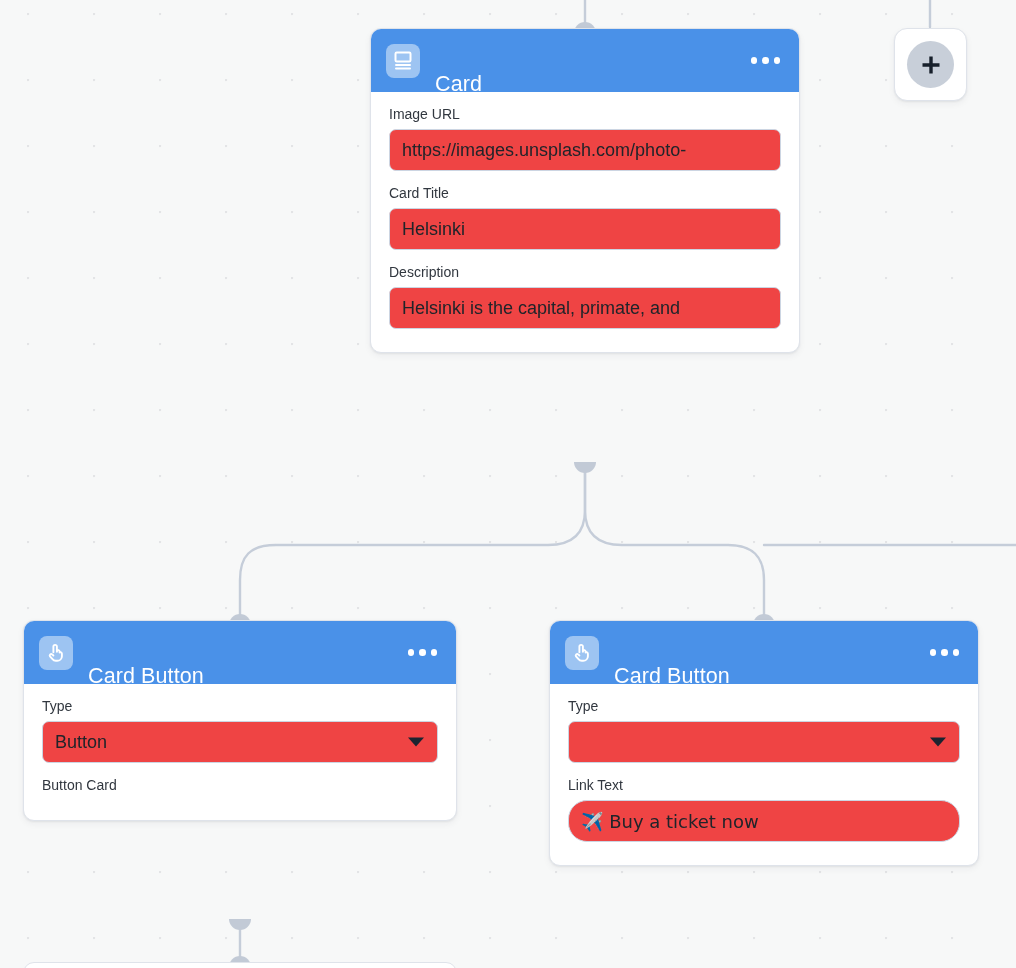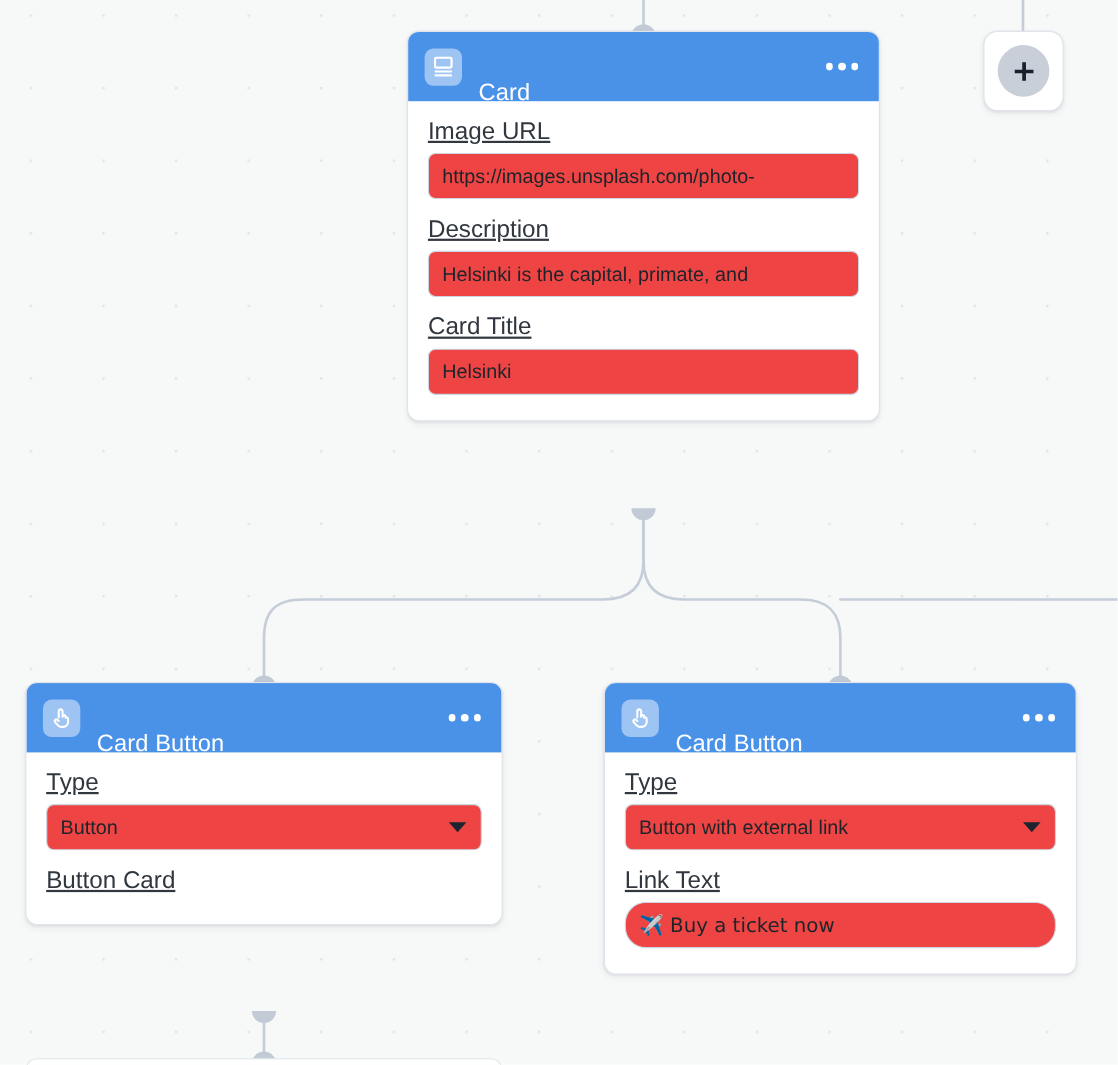--- a/index.html
+++ b/index.html
@@ -105,25 +105,24 @@
     background: #ffffff;
   }
 
   .node-body { padding: 14px 18px 20px 18px; }
 
   .field { margin-bottom: 3px; }
   .field + .field { margin-top: 14px; }
 
   .field-label {
     display: block;
-    font-size: 22px;
+    font-size: 14px;
     color: #31373f;
     margin-bottom: 7px;
     white-space: nowrap;
-    text-decoration: underline;
   }
 
   .field-input {
     width: 100%;
     height: 42px;
     border: 1.3px solid #ccd5e2;
     border-radius: 7px;
     background: #ef4444;
     padding: 0 12px;
     font-family: "Liberation Sans", sans-serif;
@@ -242,27 +241,27 @@
       </span>
     </div>
     <div class="node-body">
 
       <div class="field">
         <span class="field-label">Image URL</span>
         <div class="field-input" placeholder="Image URL">https://images.unsplash.com/photo-</div>
       </div>
 
       <div class="field">
+        <span class="field-label">Card Title</span>
+        <div class="field-input" placeholder="Card Title">Helsinki</div>
+      </div>
+
+      <div class="field">
         <span class="field-label">Description</span>
         <div class="field-input" placeholder="Description">Helsinki is the capital, primate, and </div>
-      </div>
-
-      <div class="field">
-        <span class="field-label">Card Title</span>
-        <div class="field-input" placeholder="Card Title">Helsinki</div>
       </div>
 
     </div>
   </div>
 
   <div class="node" id="node-btn-left">
     <div class="node-header">
       <span class="node-icon">
         <svg width="22" height="22" viewBox="0 0 22 22" aria-hidden="true">
           <path d="M8.4 10.3V4.6a1.75 1.75 0 0 1 3.5 0v5.1" fill="none" stroke="#ffffff" stroke-width="1.9" stroke-linecap="round"></path>
@@ -312,21 +311,20 @@
         <i></i>
         <i></i>
         <i></i>
       </span>
     </div>
     <div class="node-body">
 
       <div class="field">
         <span class="field-label">Type</span>
         <div class="field-input field-select" placeholder="Type">
-          <span>Button with external link</span>
           <span class="chev"></span>
         </div>
       </div>
 
       <div class="field">
         <span class="field-label">Link Text</span>
         <div class="field-input emoji" placeholder="Link Text">✈️ Buy a ticket now</div>
       </div>
 
     </div>

